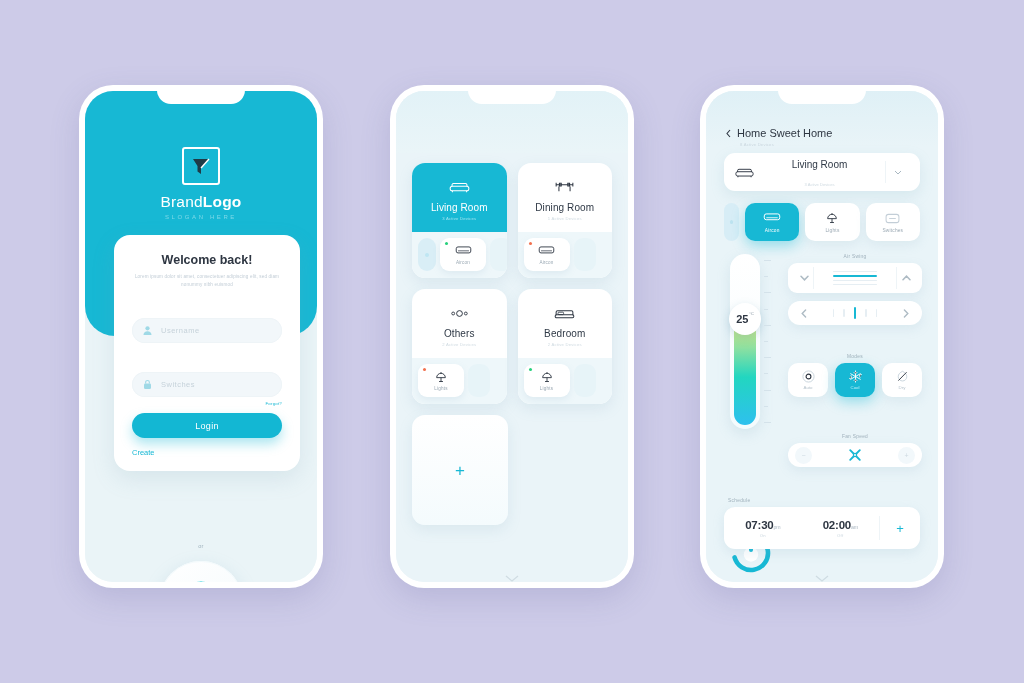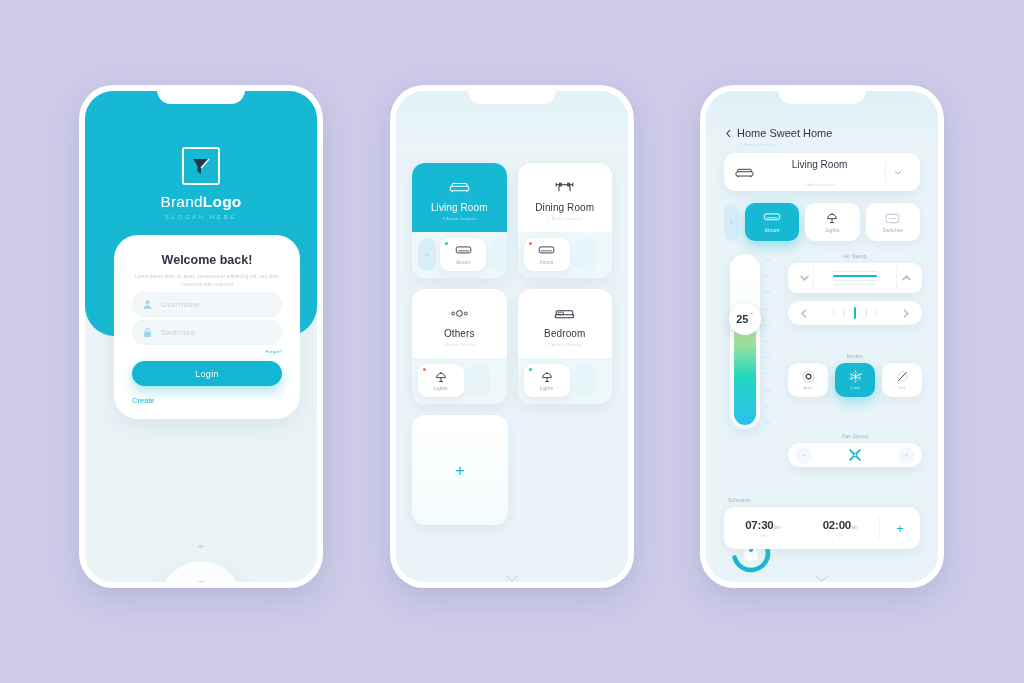--- a/index.html
+++ b/index.html
@@ -68,31 +68,31 @@
     font-size:15.5px; letter-spacing:.2px; color:#ffffff; line-height:1;
   }
   .brand b { font-weight:700; }
   .brand span.light { font-weight:300; }
   .slogan {
     margin-top:4px; font-size:6px; letter-spacing:2.6px;
     color:#7fd9e8; text-transform:uppercase;
   }
   .card-login {
     position:absolute; left:29px; top:144px; width:186px;
-    background:#ffffff; border-radius:24px;
+    background:#ffffff; border-radius:16px;
     padding:18px 18px 14px;
     box-shadow: 0 8px 22px rgba(120,160,180,.17);
   }
   .welcome { text-align:center; font-size:12.5px; font-weight:700; color:#2e3642; }
   .lorem {
     margin-top:6px; text-align:center; font-size:4.6px; line-height:1.75;
     color:#c2cdd6; letter-spacing:.15px;
   }
   .field {
-    margin-top:3px; height:25px; border-radius:13px;
+    margin-top:29px; height:25px; border-radius:13px;
     background:#f2f7fa; display:flex; align-items:center; padding:0 10px;
     box-shadow: inset 0 0 0 1px #eef4f7;
     text-align: right;
   }
   .field .fi { width:11px; height:11px; flex:0 0 11px; margin-right:8px; }
   .field .fi svg { display:block; }
   .field .ph { font-size:7.5px; color:#c6d2da; letter-spacing:.5px; }
   .forgot { margin-top:4px; text-align:right; font-size:4.4px; color:#17b8d4; letter-spacing:.2px;}
   .btn-login {
     margin-top:7px; height:25px; border-radius:13px;

